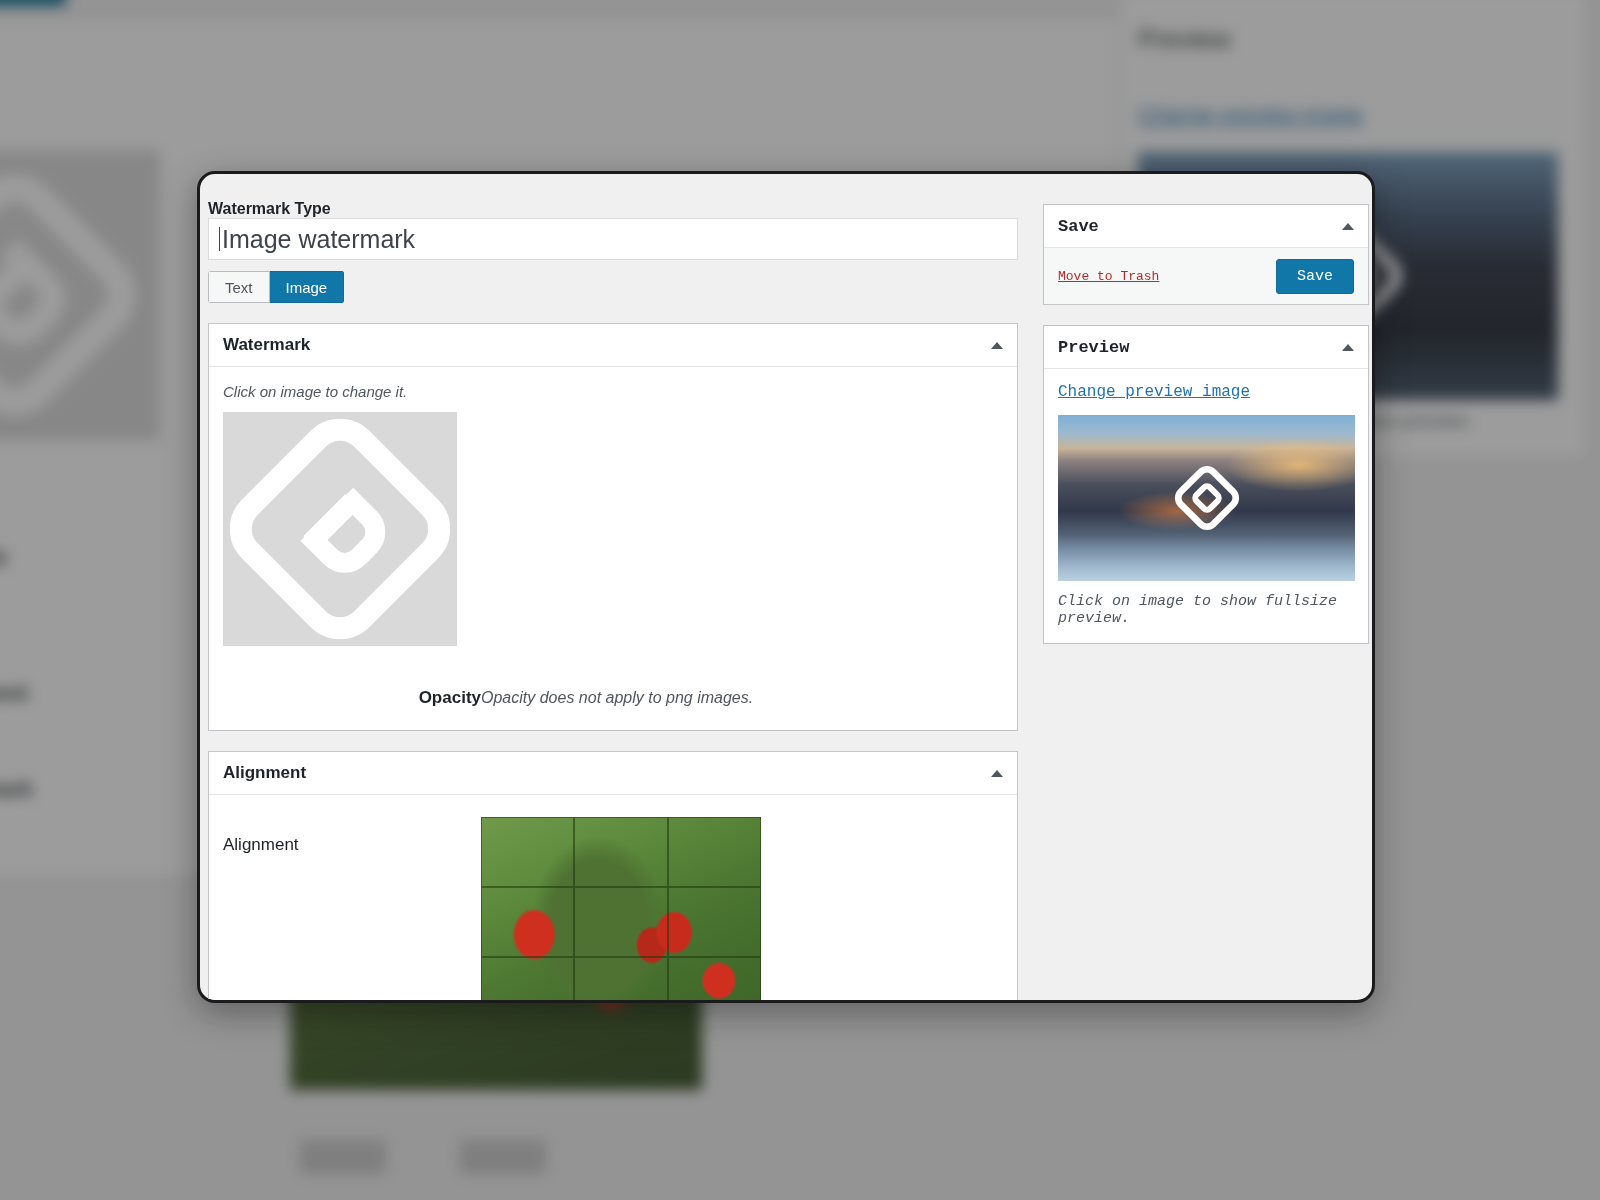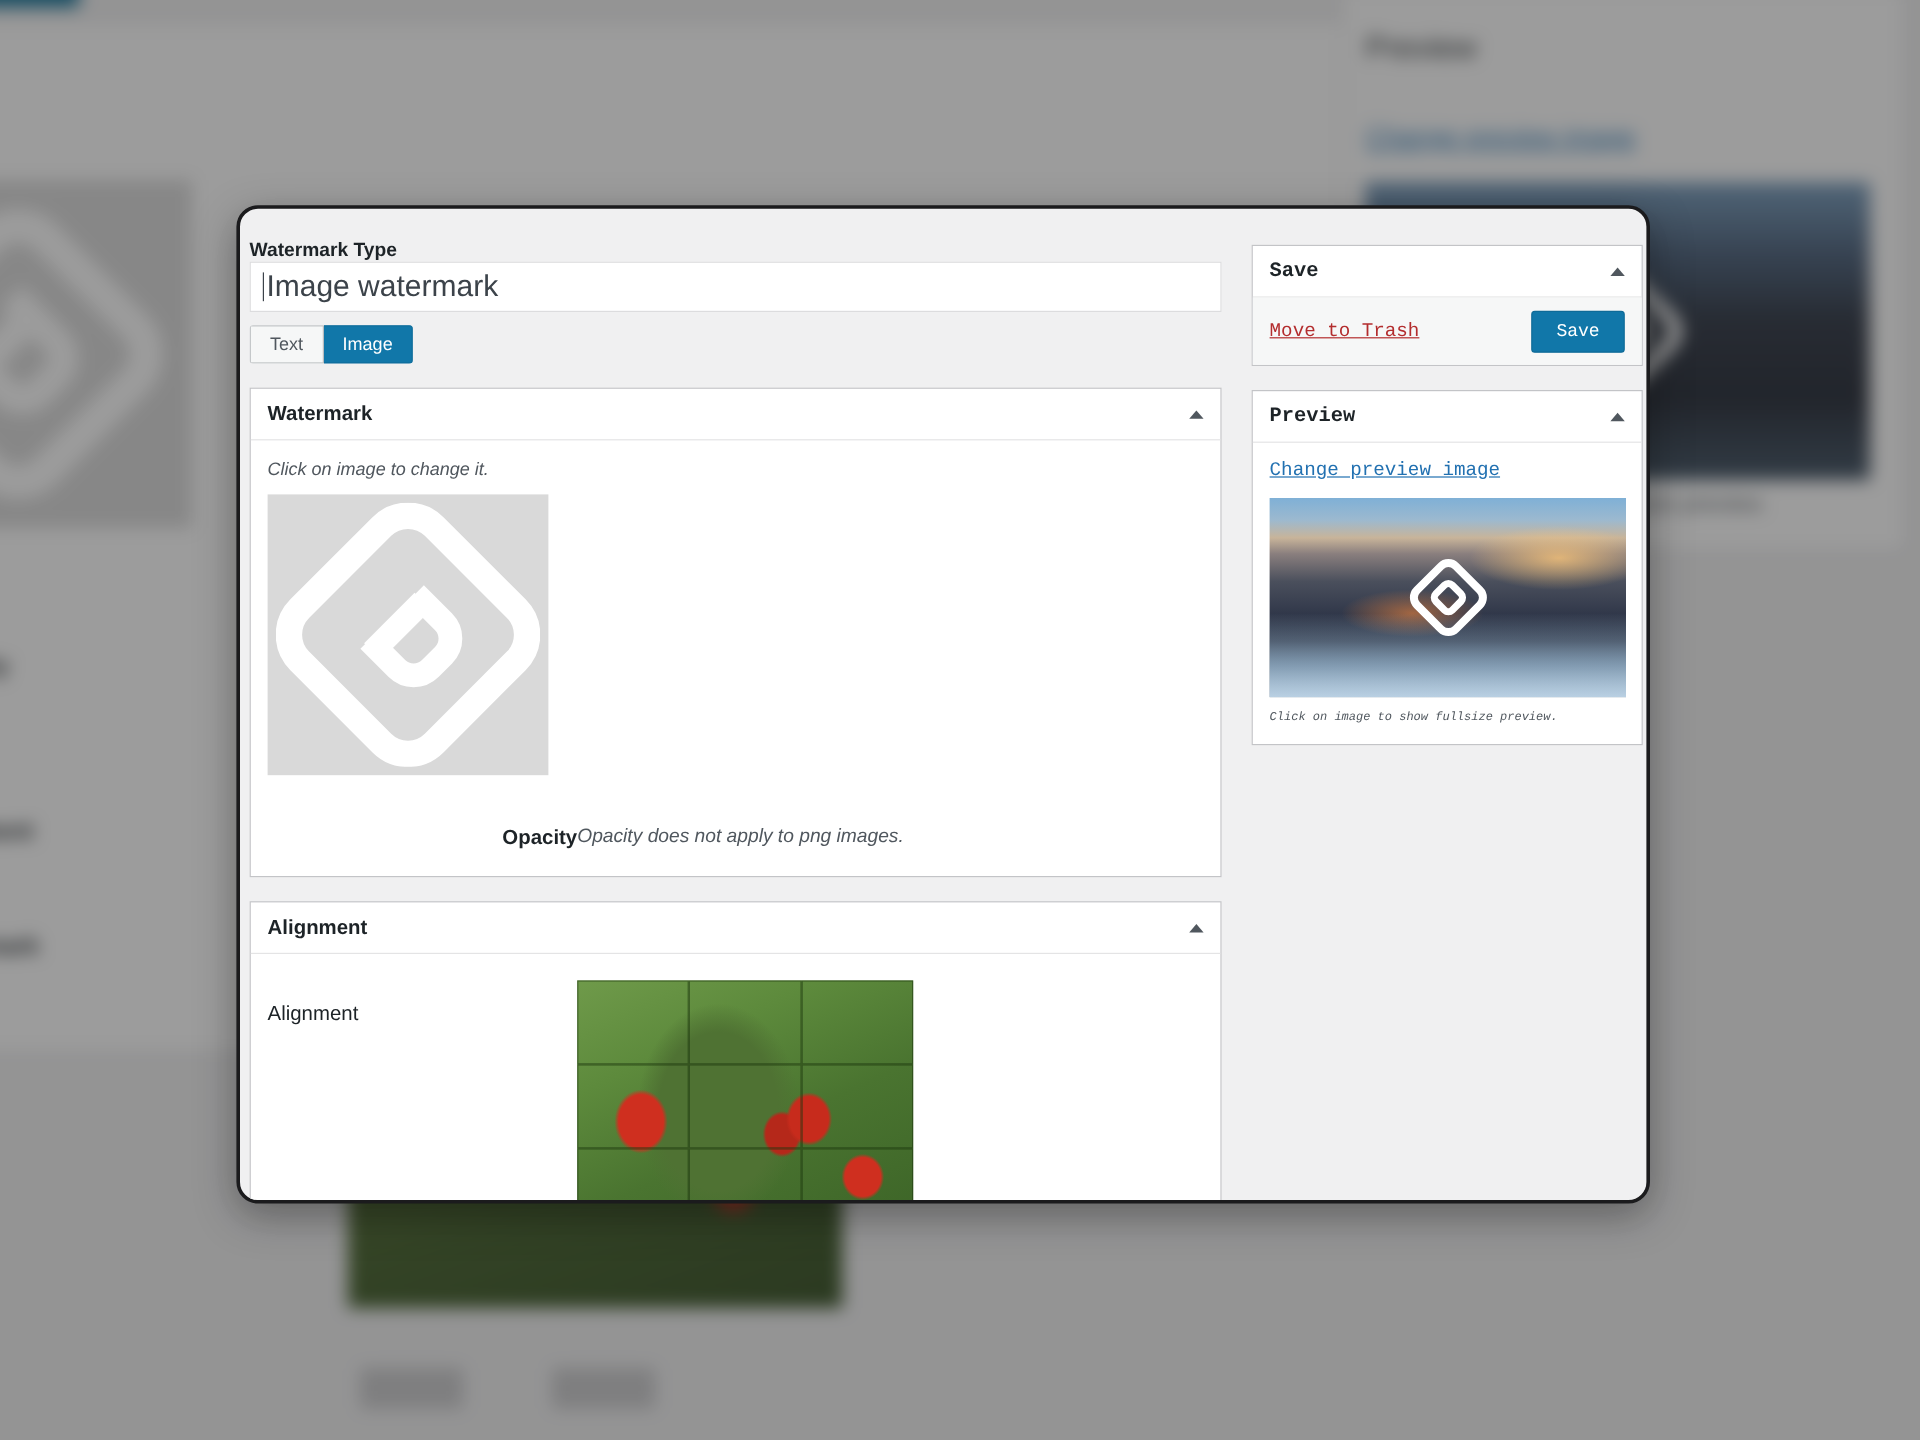--- a/index.html
+++ b/index.html
@@ -225,21 +225,21 @@
   
   #side-save .box-body,
   #side-prev .box-body { padding: 0; }
   #save-row {
     height: 56px;
     display: flex; align-items: center; justify-content: space-between;
     padding: 0 14px;
     background: #f6f7f7;
   }
   #trash-link {
-    font-size: 16px; color: #b32d2e;
+    font-size: 13px; color: #b32d2e;
     text-decoration: underline; cursor: pointer;
   }
   #save-button {
     height: 35px; padding: 0 20px;
     background: #1177a9; border: 1px solid #0f6b98;
     border-radius: 3px; color: #fff; font-size: 15px;
     display: flex; align-items: center; justify-content: center;
     cursor: pointer;
   }
   #prev-body { padding: 14px 11px 16px 14px; }
@@ -269,21 +269,21 @@
     width: 120px; height: 40px;
     background: radial-gradient(ellipse at center, rgba(255,140,60,.55) 0%, rgba(255,140,60,0) 70%);
   }
   #prev-img .fog {
     position: absolute; left: 0; bottom: 0;
     width: 100%; height: 42%;
     background: linear-gradient(180deg, rgba(190,215,235,0) 0%, rgba(175,205,230,.55) 60%, rgba(200,222,240,.8) 100%);
   }
   #prev-cap {
     margin-top: 12px;
-    font-size: 10px; color: #50575e; font-style: italic;
+    font-size: 15px; color: #50575e; font-style: italic;
   }
 
   .wm-logo { display: block; }
 </style>
 </head>
 <body>
 
 <div id="backdrop-layer">
   <div id="backdrop-page">
 

